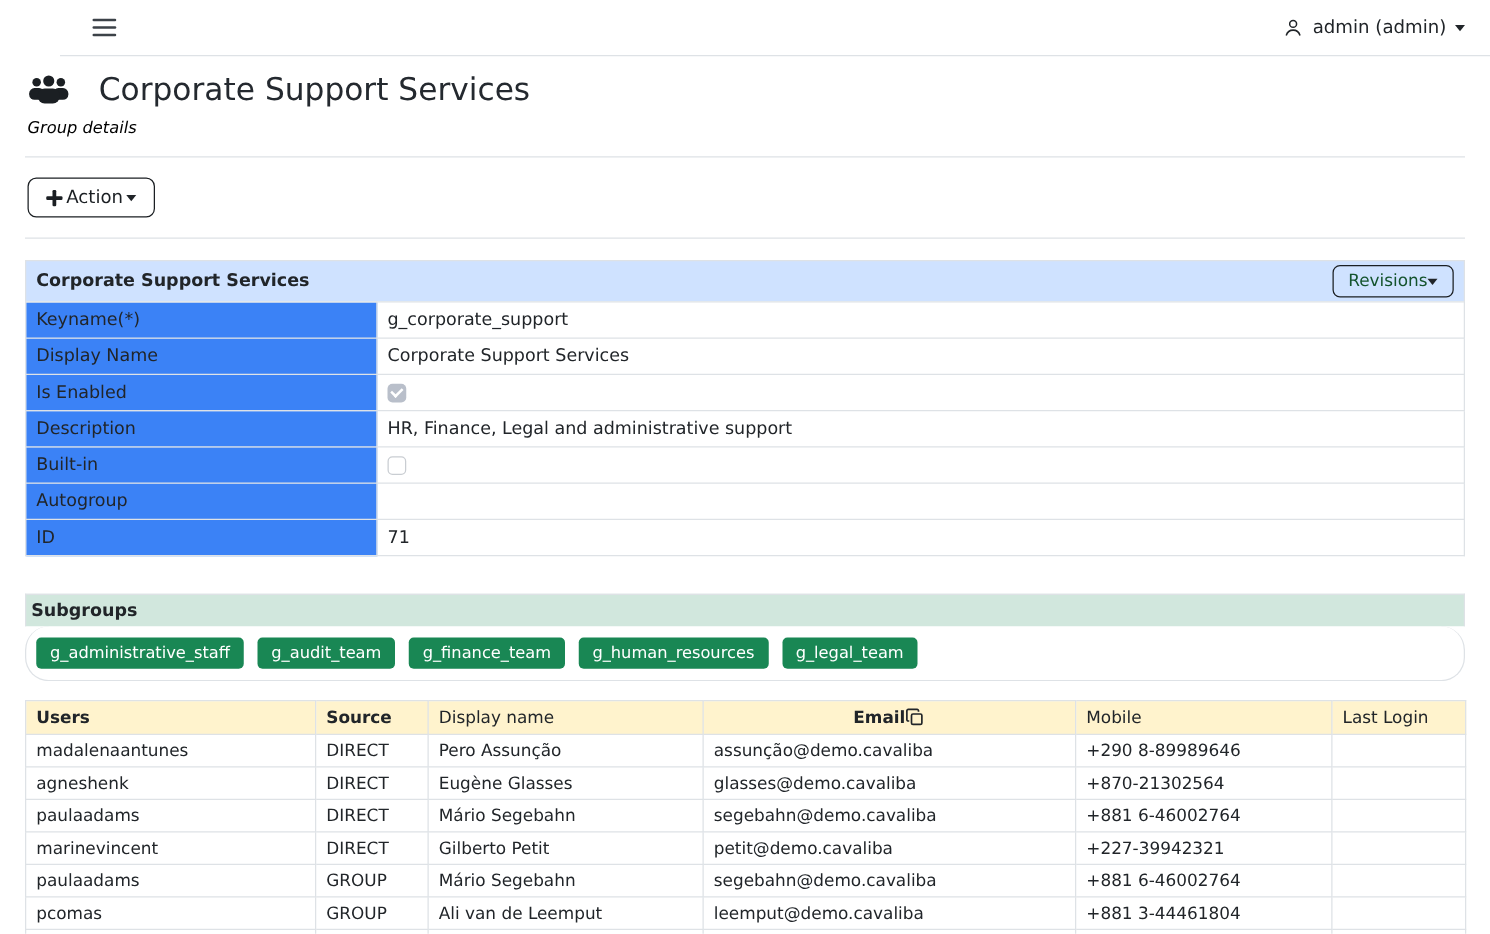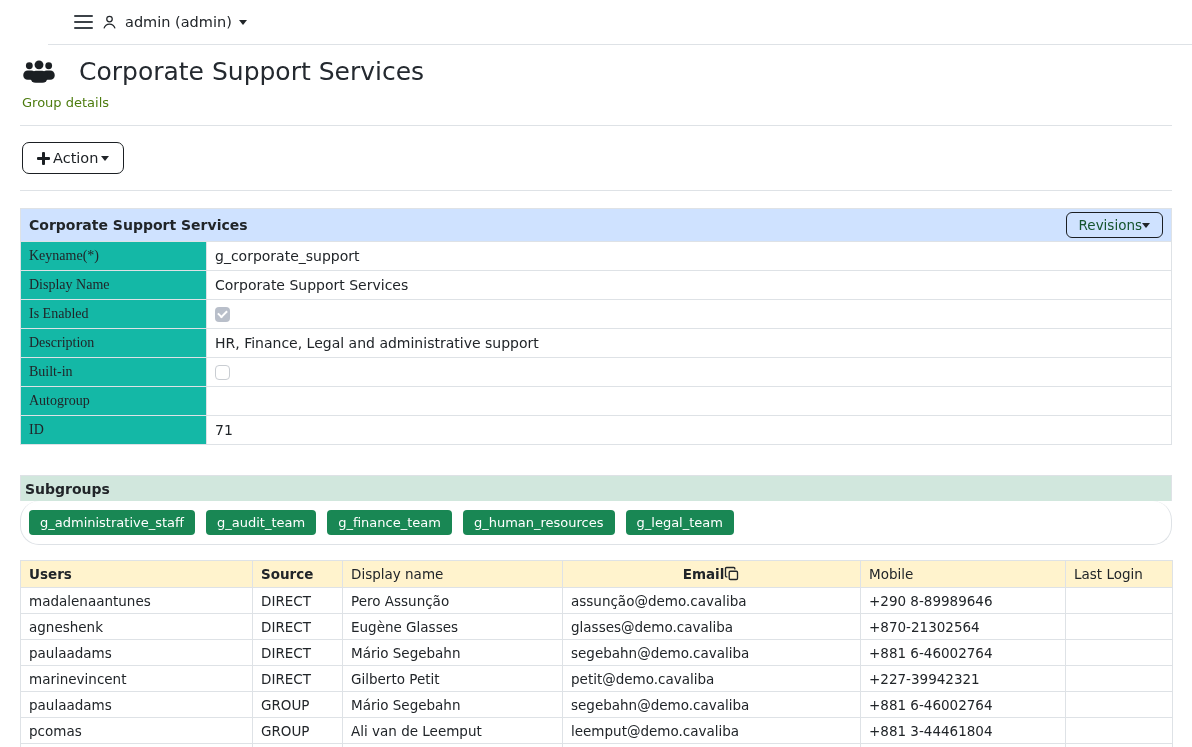--- a/index.html
+++ b/index.html
@@ -8,39 +8,39 @@
     width:1192px; height:747px; overflow:hidden;
     background:#ffffff; color:#212529;
     font-family:"DejaVu Sans","Liberation Sans",sans-serif;
     font-size:14px;
   }
   .screen { width:1192px; height:747px; overflow:hidden; position:relative; }
 
   
   .topbar {
     height:45px; background:#fff; border-bottom:1px solid #dee2e6;
-    display:flex; align-items:center; justify-content:flex-start;
+    display:flex; align-items:center; justify-content:space-between;
     padding:0 14px 0 24px;
     margin-left:48px;
   }
   .hamburger { background:none; border:none; padding:4px 2px; cursor:pointer;
     display:flex; flex-direction:column; gap:4px; }
   .hamburger span { display:block; width:19px; height:2px; background:#3c4248; border-radius:1px; }
   .user-menu { display:flex; align-items:center; gap:7px; background:none; border:none;
     font:inherit; font-size:14.5px; color:#212529; cursor:pointer; }
 
   .caret { display:inline-block; width:0; height:0;
     border-left:4px solid transparent; border-right:4px solid transparent;
     border-top:5px solid #212529; }
 
   
   .page-head { padding:12px 22px 0 22px; }
   .title-row { display:flex; align-items:center; gap:23px; }
   h1.page-title { margin:0; font-size:25px; font-weight:400; color:#24292f; }
-  .subtitle { margin-top:9px; font-size:13px; color:#4d7c0f; }
+  .subtitle { margin-top:9px; font-size:13px; color:#000000;font-style:italic; }
   hr.rule { border:none; border-top:1px solid #dee2e6; margin:15px 20px; }
 
   
   .toolbar { padding:1px 22px; }
   .btn-action {
     display:inline-flex; align-items:center; gap:3px;
     background:#fff; border:1px solid #1b1f23; border-radius:7px;
     padding:7px 14px; font:inherit; font-size:14.5px; color:#1b1f23; cursor:pointer;
   }
   .plus { position:relative; width:13px; height:13px; display:inline-block; }
@@ -57,21 +57,21 @@
   }
   .panel-head.blue  { background:#cfe2ff; padding:4px 8px; height:33px; }
   .panel-head.green { background:#d1e7dd; padding:3px 4px; height:26px; }
   .btn-revisions {
     display:inline-flex; align-items:center; gap:0;
     background:transparent; border:1px solid #1b1f23; border-radius:6px;
     padding:4px 12px; font:inherit; font-size:13.5px; font-weight:400; color:#14532d; cursor:pointer;
   }
   table.detail { width:100%; border-collapse:collapse; font-size:14px; table-layout:fixed; }
   table.detail td { border:1px solid #dee2e6; padding:5px 8px; height:29px; }
-  table.detail td.lbl { background:#14b8a6; width:186px;font-family:Liberation Serif, serif; }
+  table.detail td.lbl { background:#3b82f6; width:281px; }
   table.detail td.val { background:#fff; }
 
   .cbx { display:inline-block; width:15px; height:15px; border-radius:4px; position:relative; vertical-align:middle; }
   .cbx.checked { background:#b9bfca; }
   .cbx.checked::after { content:""; position:absolute; left:3px; top:3px; width:7px; height:4px;
     border-left:2px solid #fff; border-bottom:2px solid #fff; transform:rotate(-45deg); }
   .cbx.unchecked { background:#fff; border:1px solid #c9cdd2; }
 
   .badges { border:1px solid #dee2e6; border-top:1px solid #dee2e6; padding:9px 8px; display:flex; gap:11px; }
   .panel-sub .badges { border-top:none;border-radius:19px; }

